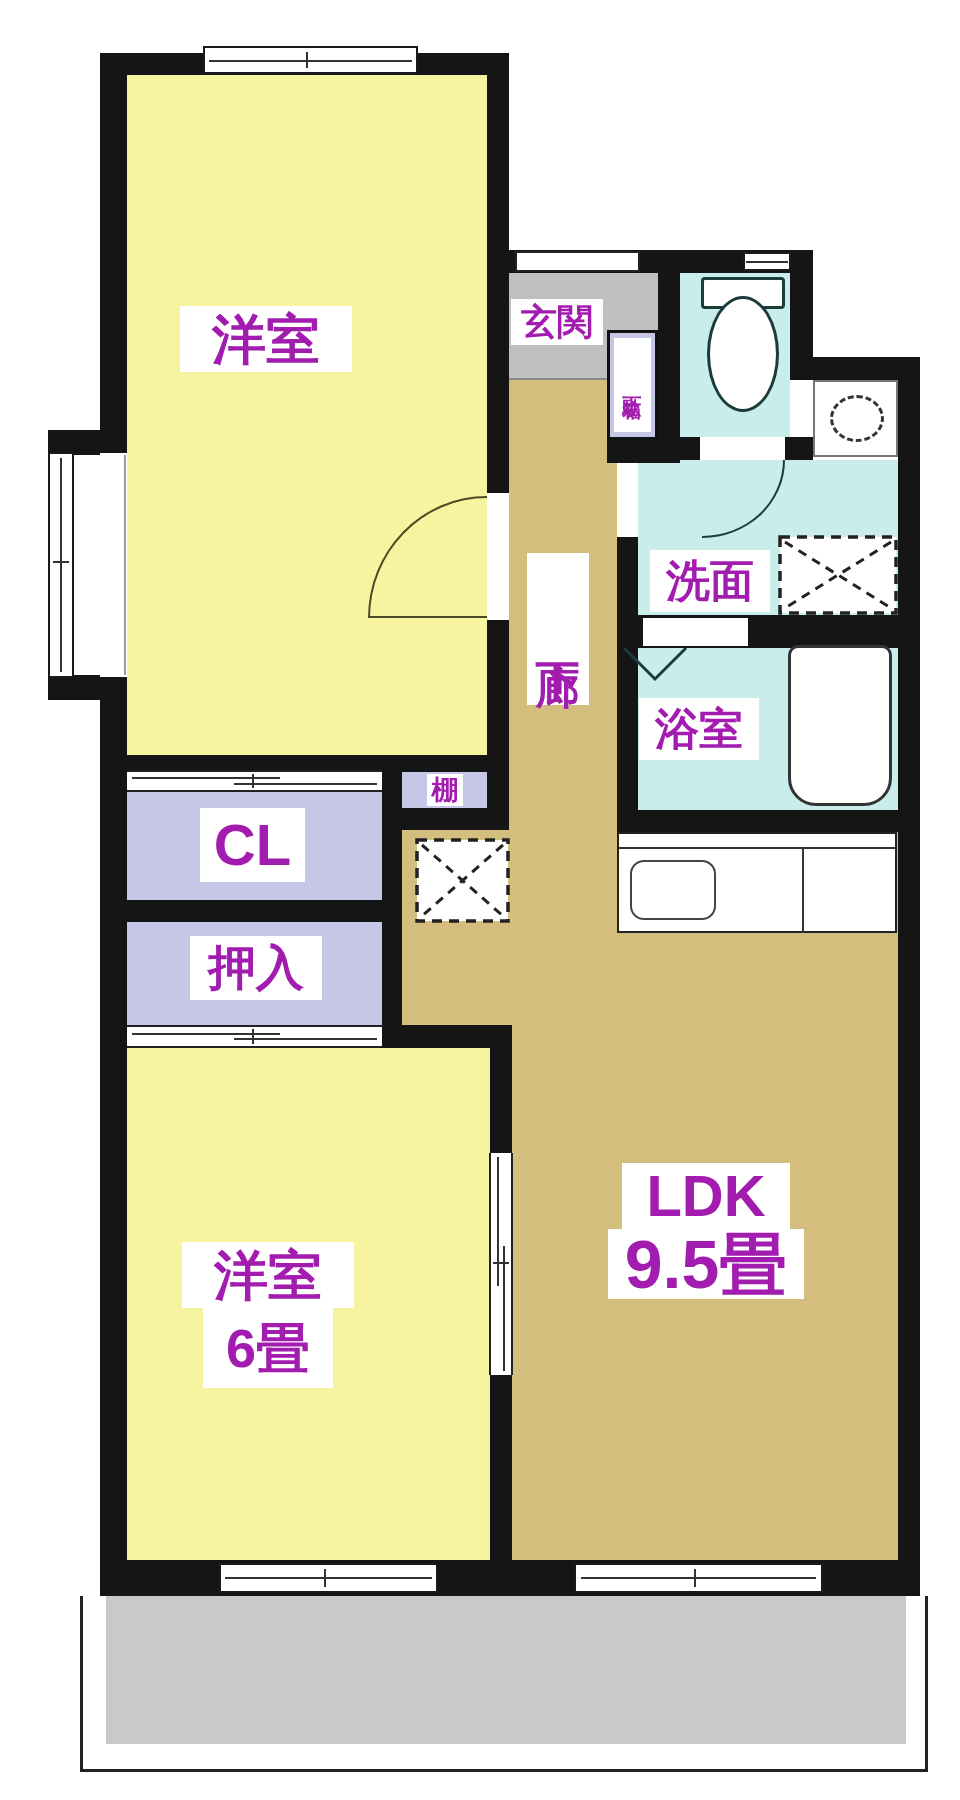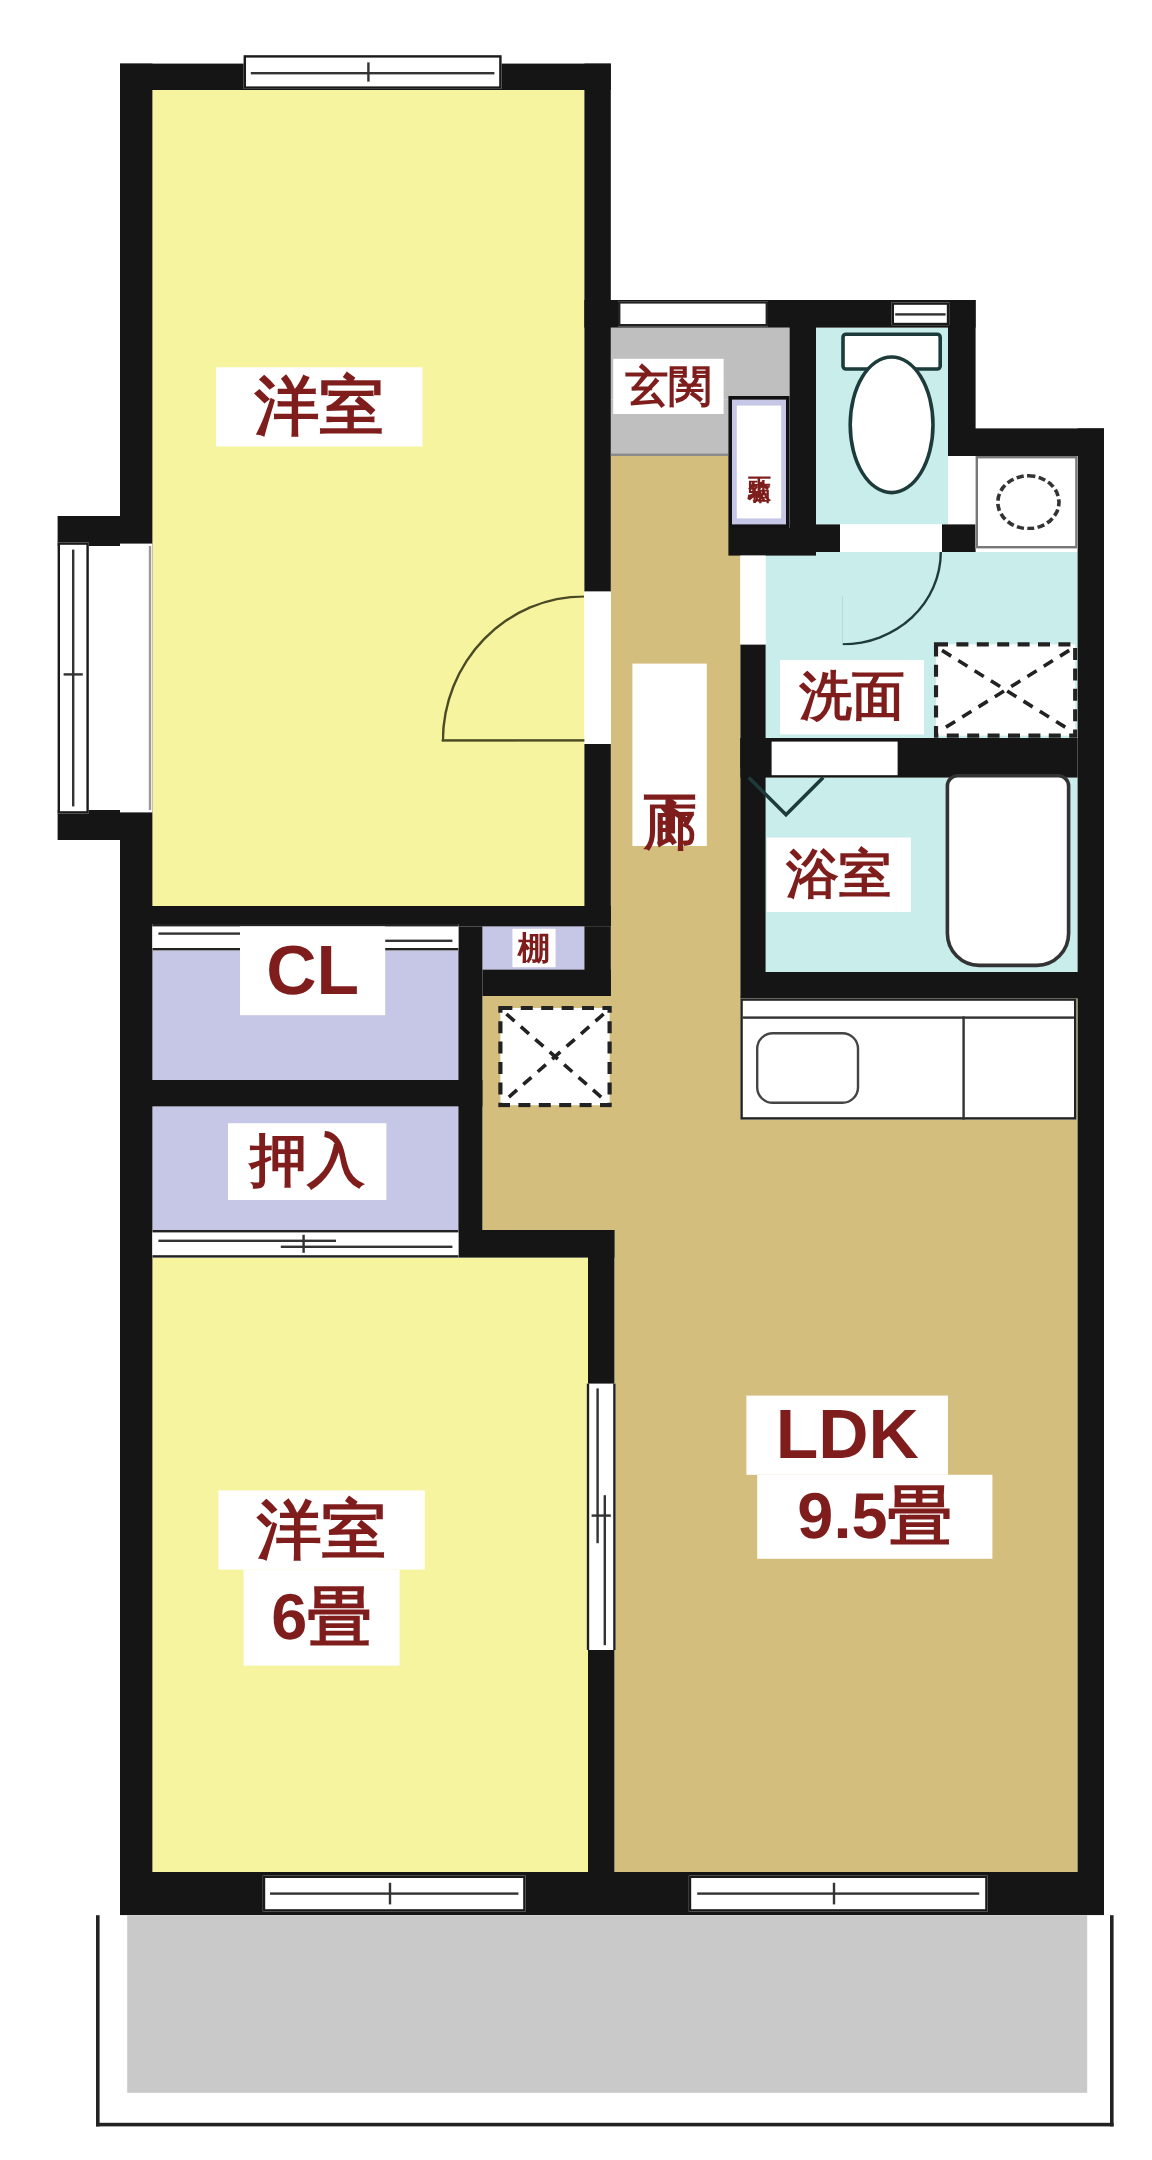--- a/index.html
+++ b/index.html
@@ -5,21 +5,21 @@
   :root{
     --wall:#151515; --western_room:#F7F4A0; --ldk_floor:#D4BE7D; --wet_area:#C9EDEB;
     --closet:#C6C6E6; --entrance_floor:#BFBFBF; --balcony_floor:#C9C9C9;
   }
   *{box-sizing:border-box;margin:0;padding:0;}
   body{background:#fff;font-family:"Liberation Sans","DejaVu Sans",sans-serif;}
   .plan{position:relative;width:960px;height:1800px;background:#fff;overflow:hidden;}
   .abs{position:absolute;}
   .wall{position:absolute;background:var(--wall);}
   .room{position:absolute;}
-  .label{position:absolute;background:#fff;color:#7f1d1d;font-weight:bold;display:flex;
+  .label{position:absolute;background:#fff;color:#a21caf;font-weight:bold;display:flex;
          align-items:center;justify-content:center;text-align:center;line-height:1.0;
          font-family:"Liberation Sans","DejaVu Sans",sans-serif;white-space:nowrap;}
   .vtext{writing-mode:vertical-rl;text-orientation:upright;letter-spacing:2px;}
   .win{position:absolute;background:#fff;border:2px solid #1a1a1a;}
   .win .hl{position:absolute;left:2%;right:2%;top:48%;border-top:2px solid #333;}
   .win .vl{position:absolute;top:2%;bottom:2%;left:46%;border-left:2px solid #333;}
   .win .vt{position:absolute;left:48%;top:16%;bottom:16%;border-left:2px solid #333;}
   .win .ht{position:absolute;top:48%;left:14%;right:14%;border-top:2px solid #333;}
   .slide{position:absolute;background:#fff;border-top:2px solid #222;border-bottom:2px solid #222;}
   .slide .a{position:absolute;left:2%;width:58%;top:30%;border-top:2px solid #333;}
@@ -184,24 +184,24 @@
   <div class="label" style="left:511px;top:299px;width:92px;height:46px;font-size:36px;">玄関</div>
 
   <div class="label vtext" style="left:527px;top:553px;width:62px;height:152px;font-size:44px;">廊下</div>
 
   <div class="label" style="left:650px;top:550px;width:120px;height:62px;font-size:44px;">洗面</div>
 
   <div class="label" style="left:639px;top:698px;width:120px;height:62px;font-size:44px;">浴室</div>
 
   <div class="label" style="left:427px;top:774px;width:36px;height:32px;font-size:27px;">棚</div>
 
-  <div class="label" style="left:200px;top:772px;width:121px;height:74px;font-size:58px;text-align:center;">CL</div>
+  <div class="label" style="left:200px;top:808px;width:105px;height:74px;font-size:58px;text-align:center;">CL</div>
 
   <div class="label" style="left:190px;top:936px;width:132px;height:64px;font-size:48px;">押入</div>
 
   <div class="label" style="left:182px;top:1242px;width:172px;height:66px;font-size:54px;">洋室</div>
   <div class="label" style="left:203px;top:1308px;width:130px;height:80px;font-size:54px;">6畳</div>
 
   <div class="label" style="left:622px;top:1163px;width:168px;height:66px;font-size:58px;">LDK</div>
-  <div class="label" style="left:608px;top:1229px;width:196px;height:70px;font-size:54px;margin-left:23px;">9.5畳</div>
+  <div class="label" style="left:608px;top:1229px;width:196px;height:70px;font-size:68px;">9.5畳</div>
 
 
 </div>
 
 </body></html>

